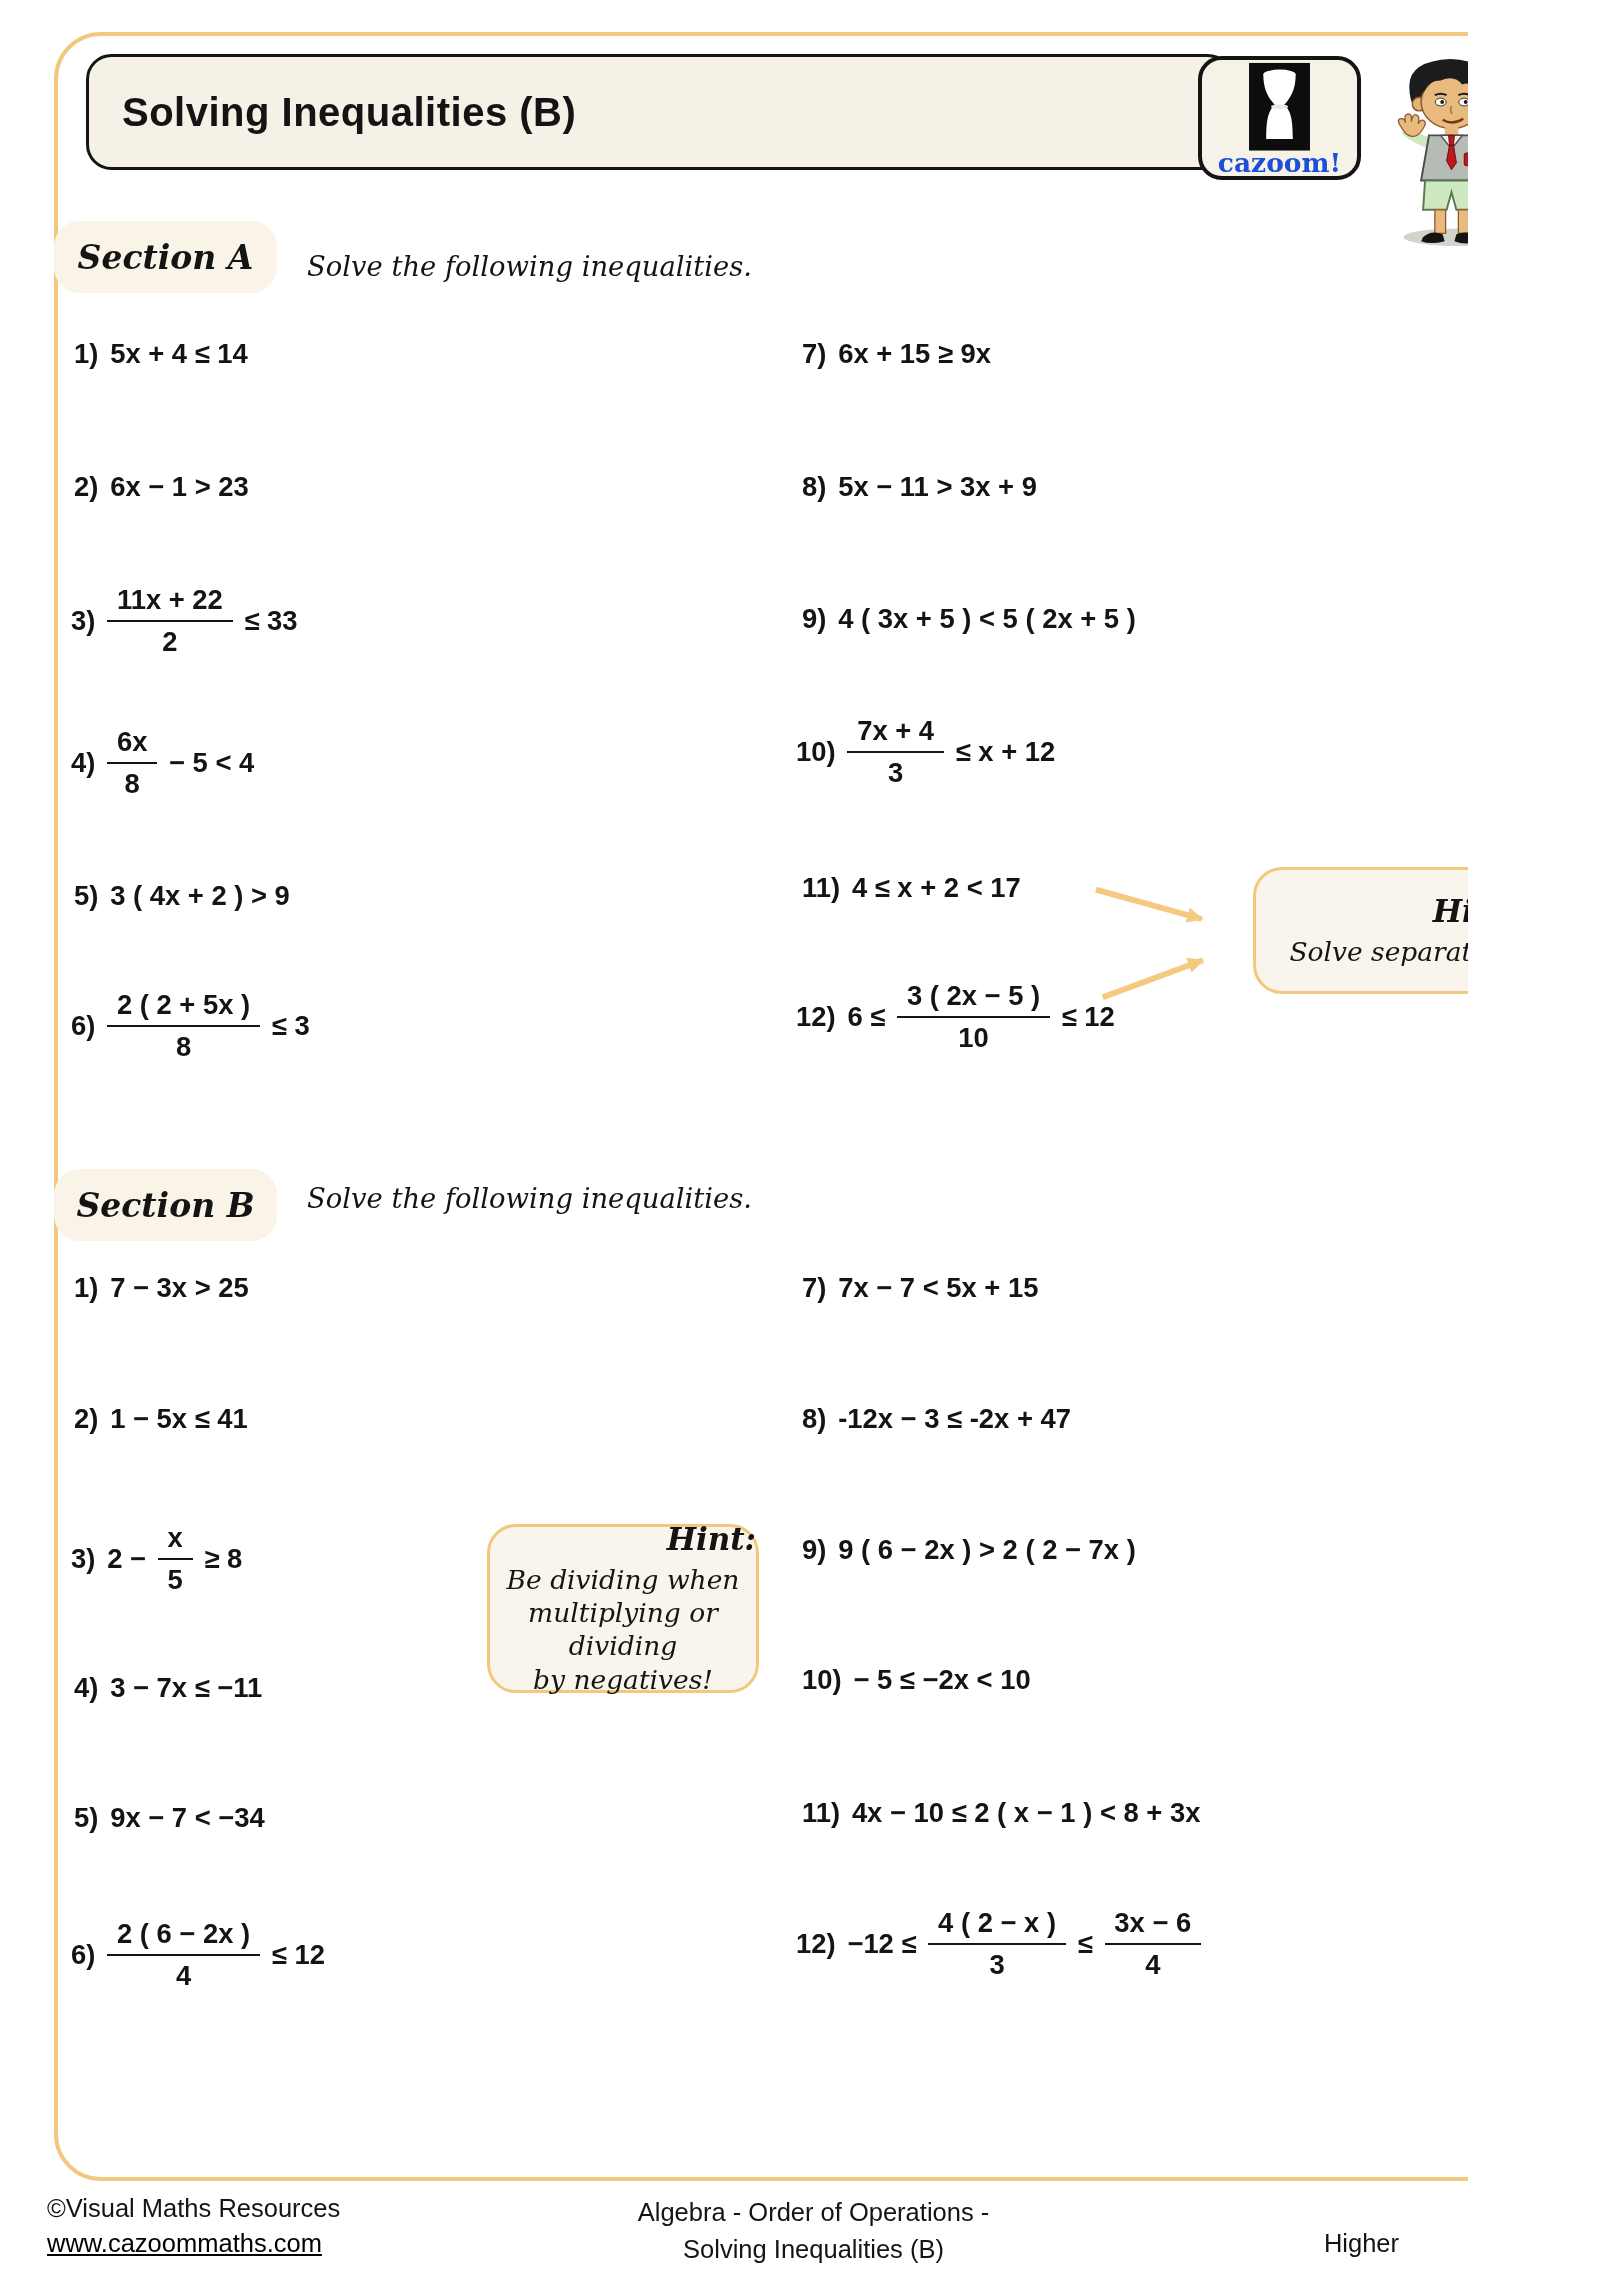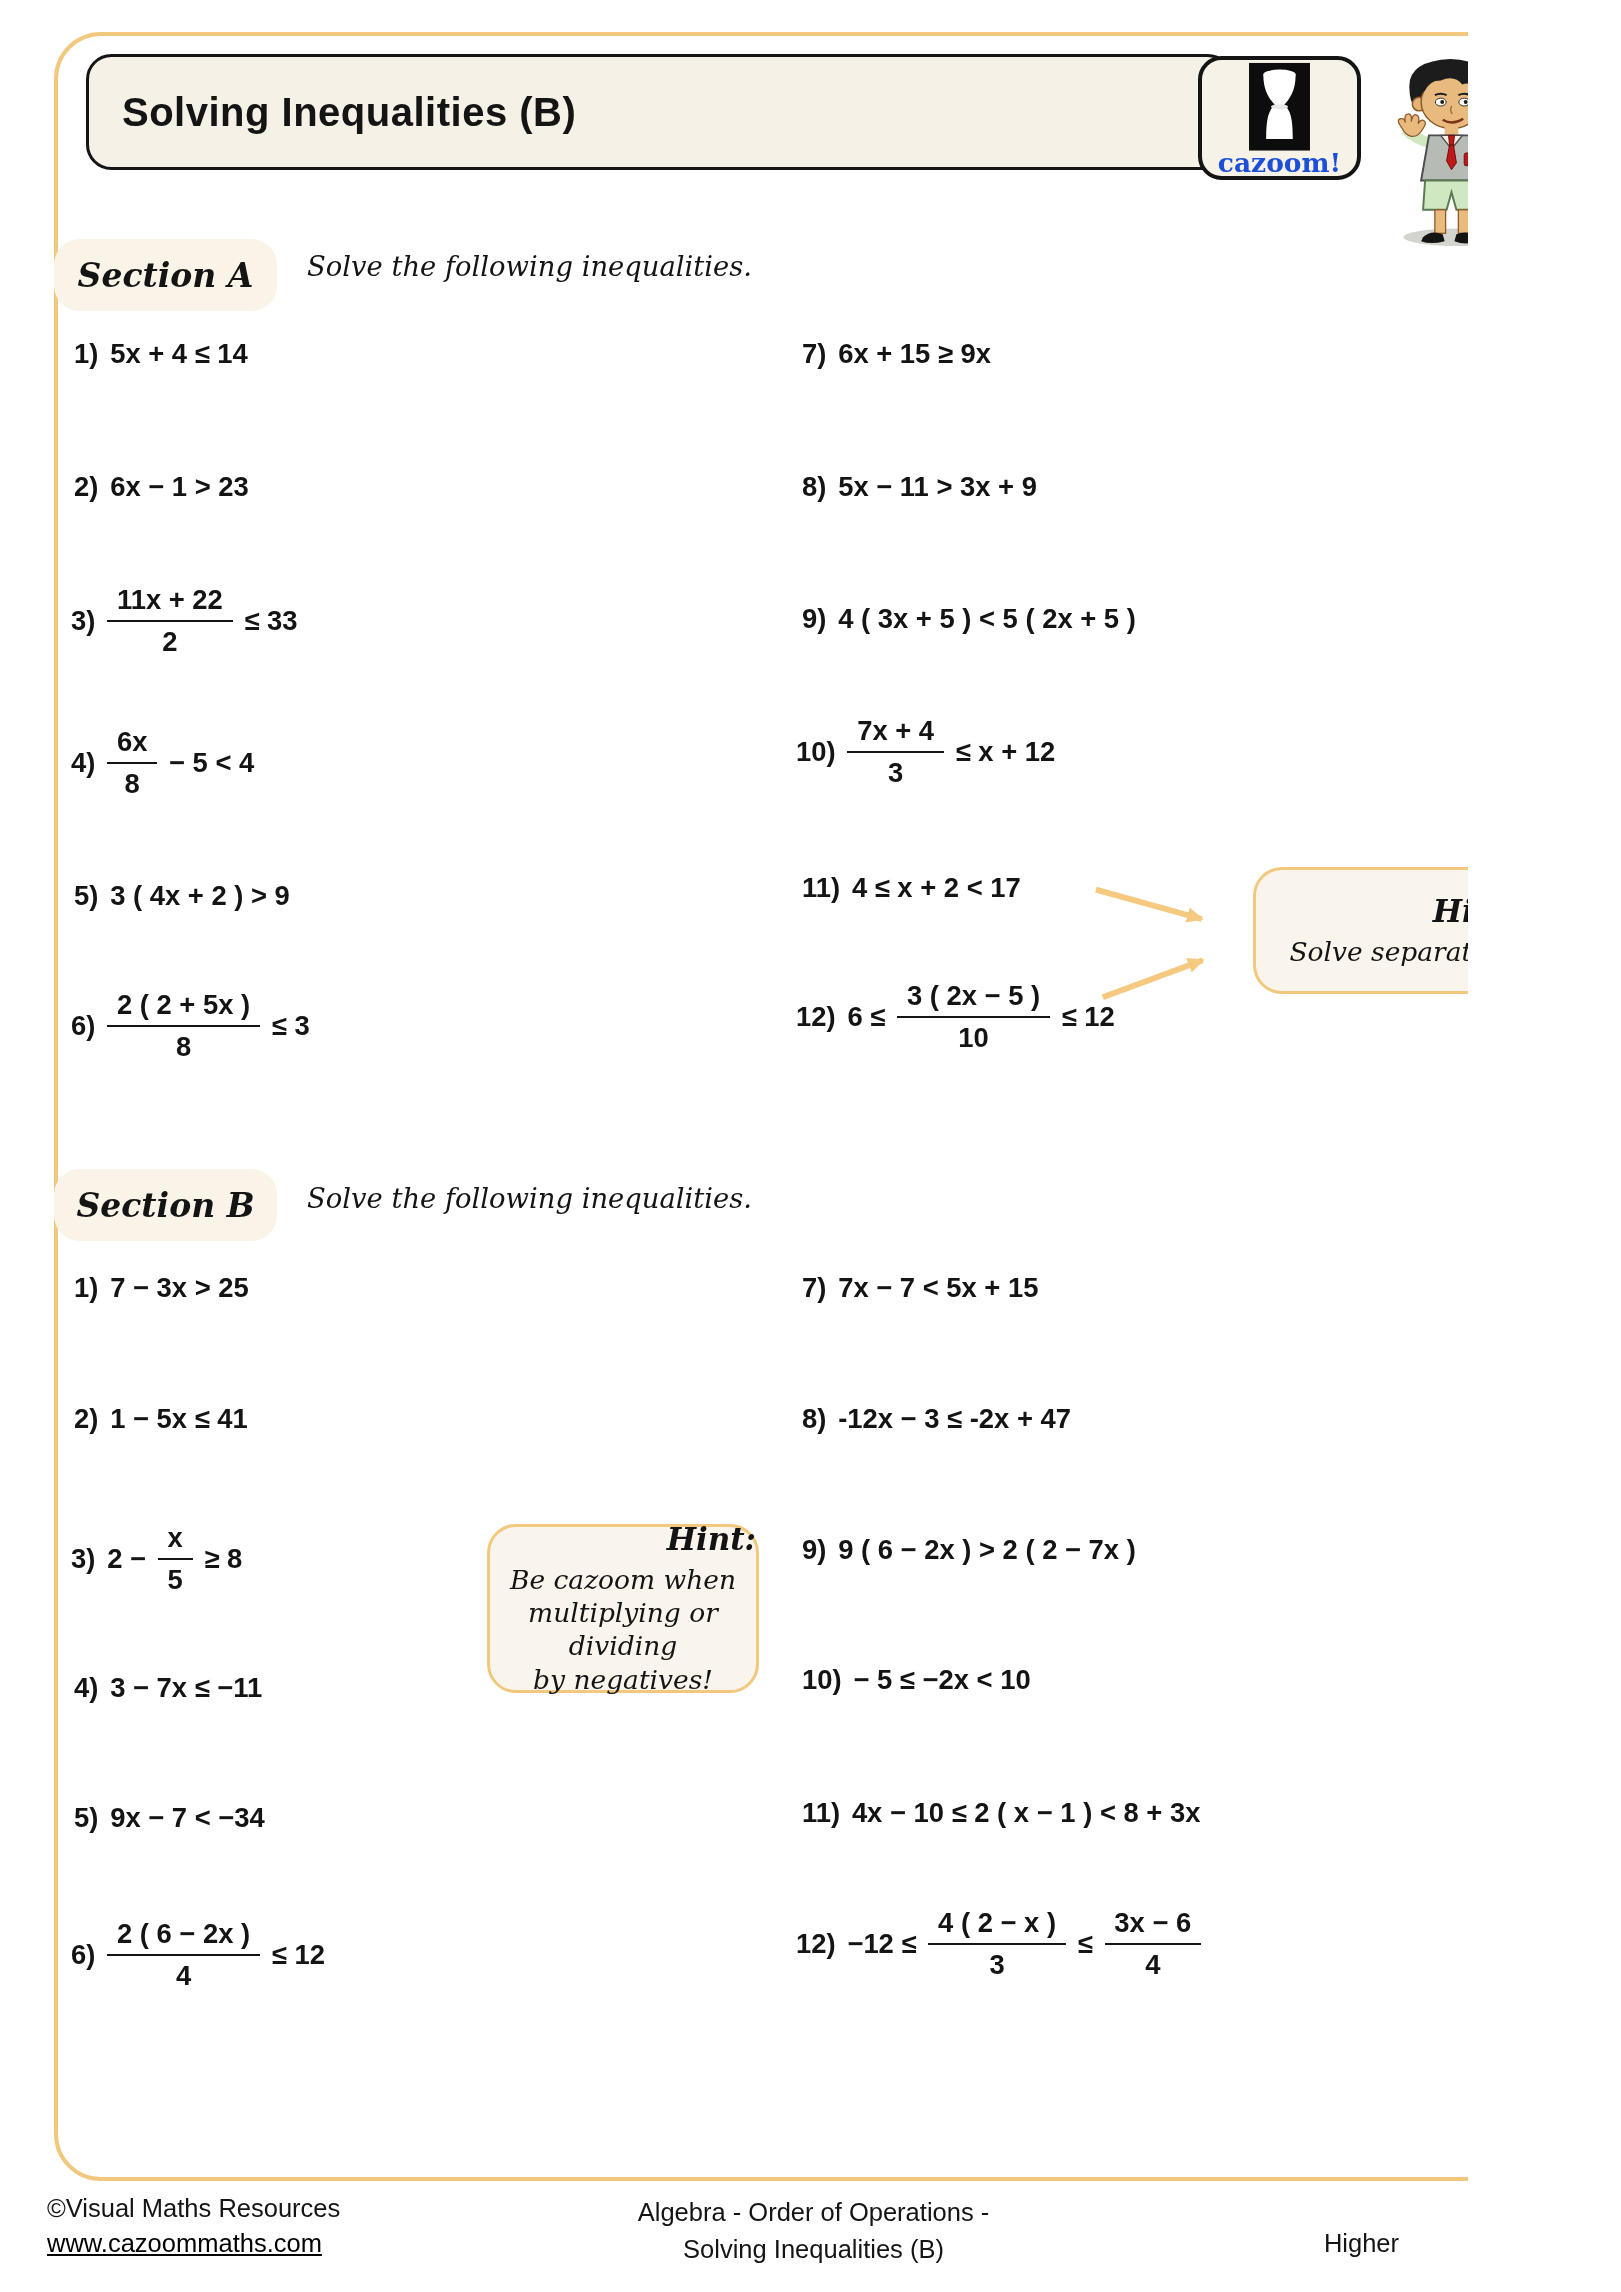--- a/index.html
+++ b/index.html
@@ -133,21 +133,21 @@
 
     <path d="M46,128 L100,128 L102,158 L78,158 L73,140 L68,158 L44,158 Z" fill="#cfe8c2" stroke="#5a7a52" stroke-width="2"></path>
 
     <rect x="56" y="158" width="11" height="24" fill="#e8ba7e" stroke="#8a5a2b" stroke-width="1.3"></rect>
     <rect x="80" y="158" width="11" height="24" fill="#e8ba7e" stroke="#8a5a2b" stroke-width="1.3"></rect>
 
     <path d="M44,186 q8,-8 20,-3 l2,7 q-14,4 -24,0 Z" fill="#141414"></path>
     <path d="M78,183 q12,-5 22,3 l-2,5 q-12,3 -22,-1 Z" fill="#141414"></path>
   </svg>
 
-  <div class="sec-label" style="top:239px;align-items:center;">
+  <div class="sec-label" style="top:221px;align-items:center;">
     <span>Section A</span>
   </div>
   <div class="instruction" style="top:251px;">Solve the following inequalities.</div>
 
   <div class="prob" style="left:74px; top:338px;">
     <span>1)</span>
       <span>5x + 4 ≤ 14</span>
   </div>
   <div class="prob" style="left:74px; top:471px;">
     <span>2)</span>
@@ -302,21 +302,21 @@
     <span>≤</span>
     <span class="frac">
         <span class="num">3x − 6</span>
         <span class="den">4</span>
       </span>
   </div>
 
   <div class="hint" style="left:487px; top:1524px; width:272px; height:169px;">
     <div class="hint-title">Hint:</div>
     <div class="hint-body">
-      <span>Be cazoom when</span>
+      <span>Be dividing when</span>
       <span>multiplying or dividing</span>
       <span>by negatives!</span>
     </div>
   </div>
 
   <div class="footer-left">©Visual Maths Resources</div>
   <a class="footer-url">www.cazoommaths.com</a>
   <div class="footer-center">
     <span>Algebra - Order of Operations -</span>
     <span>Solving Inequalities (B)</span>

